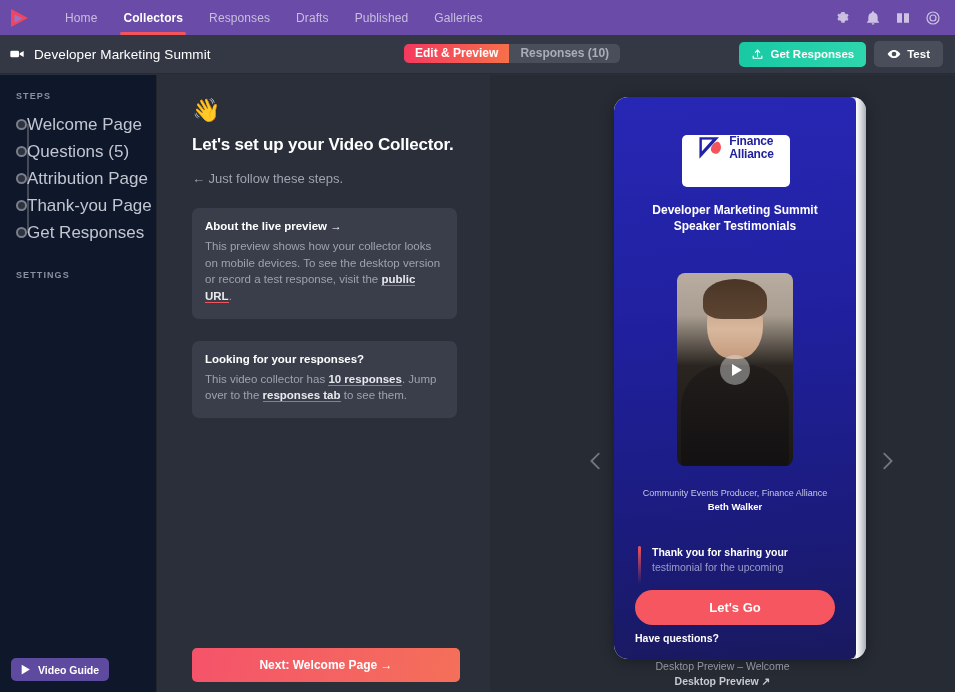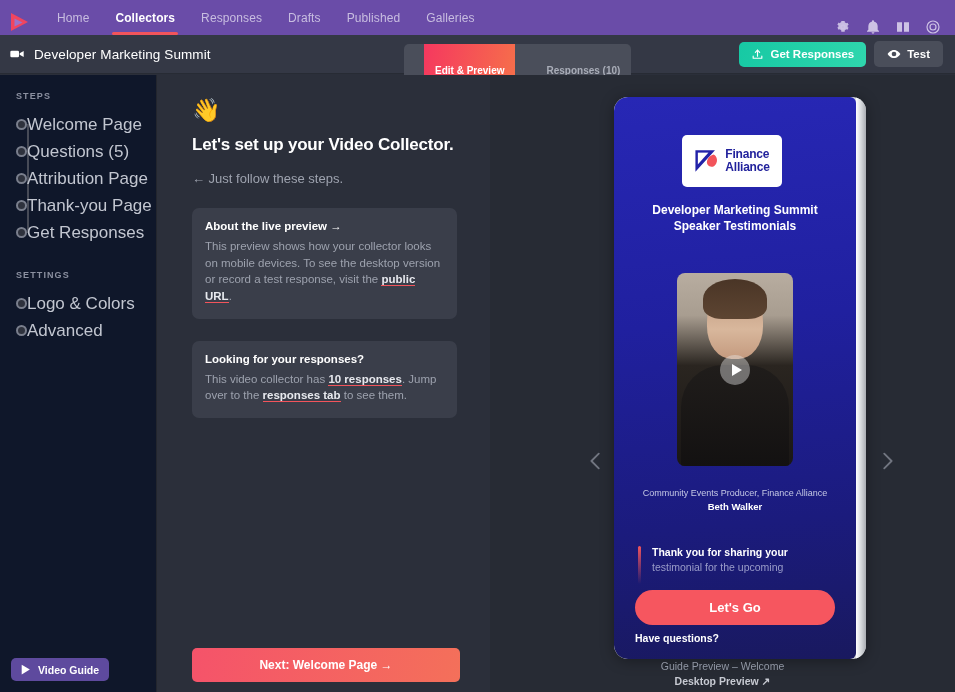--- a/index.html
+++ b/index.html
@@ -8,21 +8,21 @@
     background: #2b2f3a;
     font-family: "Liberation Sans", sans-serif;
     overflow: hidden;
   }
   .app { position: relative; width: 955px; height: 692px; background: #2b2f3a; }
 
   
   .topnav {
     position: absolute; left: 0; top: 0; width: 955px; height: 35px;
     background: #6a4ca8;
-    display: flex; align-items: flex-end;
+    display: flex; align-items: center; gap: 8px;
   }
   .logo-mark {
     width: 26px; height: 26px; margin-left: 6px; margin-right: 12px;
     display: flex; align-items: center; justify-content: center;
   }
   .nav-links { display: flex; align-items: center; height: 35px; }
   .nav-link {
     position: relative; height: 35px; display: flex; align-items: center;
     padding: 0 13px; font-size: 12px; color: #c8bde0; cursor: pointer;
     letter-spacing: .1px;
@@ -44,22 +44,22 @@
     background: #343845; display: flex; align-items: center;
     border-bottom: 1px solid #272b34;
   }
   .sh-cam { margin-left: 9px; margin-right: 9px; display: flex; }
   .sh-title { font-size: 13.5px; font-weight: normal; color: #ffffff; letter-spacing: .1px; }
   .pill-group {
     position: absolute; left: 404px; top: 44px; display: flex;
     background: #4a4e5a; border-radius: 5px; overflow: hidden;
   }
   .pill {
-    font-size: 10px; font-weight: bold; padding: 21px 11px; cursor: pointer;
-    color: #a9adb8; line-height: 1.25; margin-left: 20px;
+    font-size: 12px; font-weight: bold; padding: 2px 11px; cursor: pointer;
+    color: #a9adb8; line-height: 1.25;
   }
   .pill.active {
     background: linear-gradient(100deg, #f5385f 0%, #f6704a 100%);
     color: #fff;
   }
   .sh-right {
     margin-left: auto; display: flex; align-items: center; gap: 8px; padding-right: 12px;
   }
   .btn-teal {
     display: flex; align-items: center; gap: 6px;
@@ -162,23 +162,23 @@
     background: #d8dadd; box-shadow: 0 2px 14px rgba(0,0,0,.35);
     overflow: hidden;
   }
   .phone-screen {
     position: absolute; left: 0; top: 0; width: 242px; height: 562px;
     border-radius: 14px 6px 6px 14px;
     background: linear-gradient(175deg, #2727b5 0%, #20209f 40%, #1b1b7d 75%, #19195f 100%);
     overflow: hidden;
   }
   .fa-logo {
-    position: absolute; left: 68px; top: 38px; width: 100px; height: 52px;
+    position: absolute; left: 68px; top: 38px; width: 108px; height: 52px;
     background: #ffffff; border-radius: 5px;
-    display: flex; align-items: center; justify-content: center; gap: 5px;
+    display: flex; align-items: flex-start; justify-content: center; gap: 5px;
   }
   .fa-text {
     font-size: 12px; font-weight: bold; color: #22229c; line-height: 1.08;
     letter-spacing: -.2px;
   }
   .phone-title {
     position: absolute; left: 24px; top: 105px; width: 194px;
     text-align: center; font-size: 12px; font-weight: bold; color: #ffffff;
     line-height: 1.35;
   }
@@ -355,30 +355,20 @@
         <div class="sb-label">Thank-you Page</div>
       </div>
       <div class="sb-item">
         <div class="dot"></div>
         <div class="sb-label">Get Responses</div>
       </div>
     </div>
 
     <div class="settings-block">
       <div class="sb-heading">SETTINGS</div>
-      <div style="margin-top:10px;">
-        <div class="sb-item">
-          <div class="dot"></div>
-          <div class="sb-label">Logo &amp; Colors</div>
-        </div>
-        <div class="sb-item">
-          <div class="dot"></div>
-          <div class="sb-label">Advanced</div>
-        </div>
-      </div>
     </div>
 
     <button class="video-guide">
       <svg width="13" height="13" viewBox="0 0 24 24" fill="#ffffff">
         <path d="M5 3l15 9-15 9z"></path>
       </svg>
       <span>Video Guide</span>
     </button>
   </div>
 
@@ -444,17 +434,17 @@
           <div class="quote-t1">Thank you for sharing your</div>
           <div class="quote-t2">testimonial for the upcoming</div>
         </div>
 
         <button class="lets-go">Let's Go</button>
         <div class="have-q">Have questions?</div>
       </div>
       <div class="phone-bezel"></div>
     </div>
 
-    <div class="preview-caption">Guide Preview – Welcome</div>
+    <div class="preview-caption">Desktop Preview – Welcome</div>
     <div class="desktop-preview"><span>Desktop Preview ↗</span></div>
   </div>
 
 </div>
 
 </body></html>

